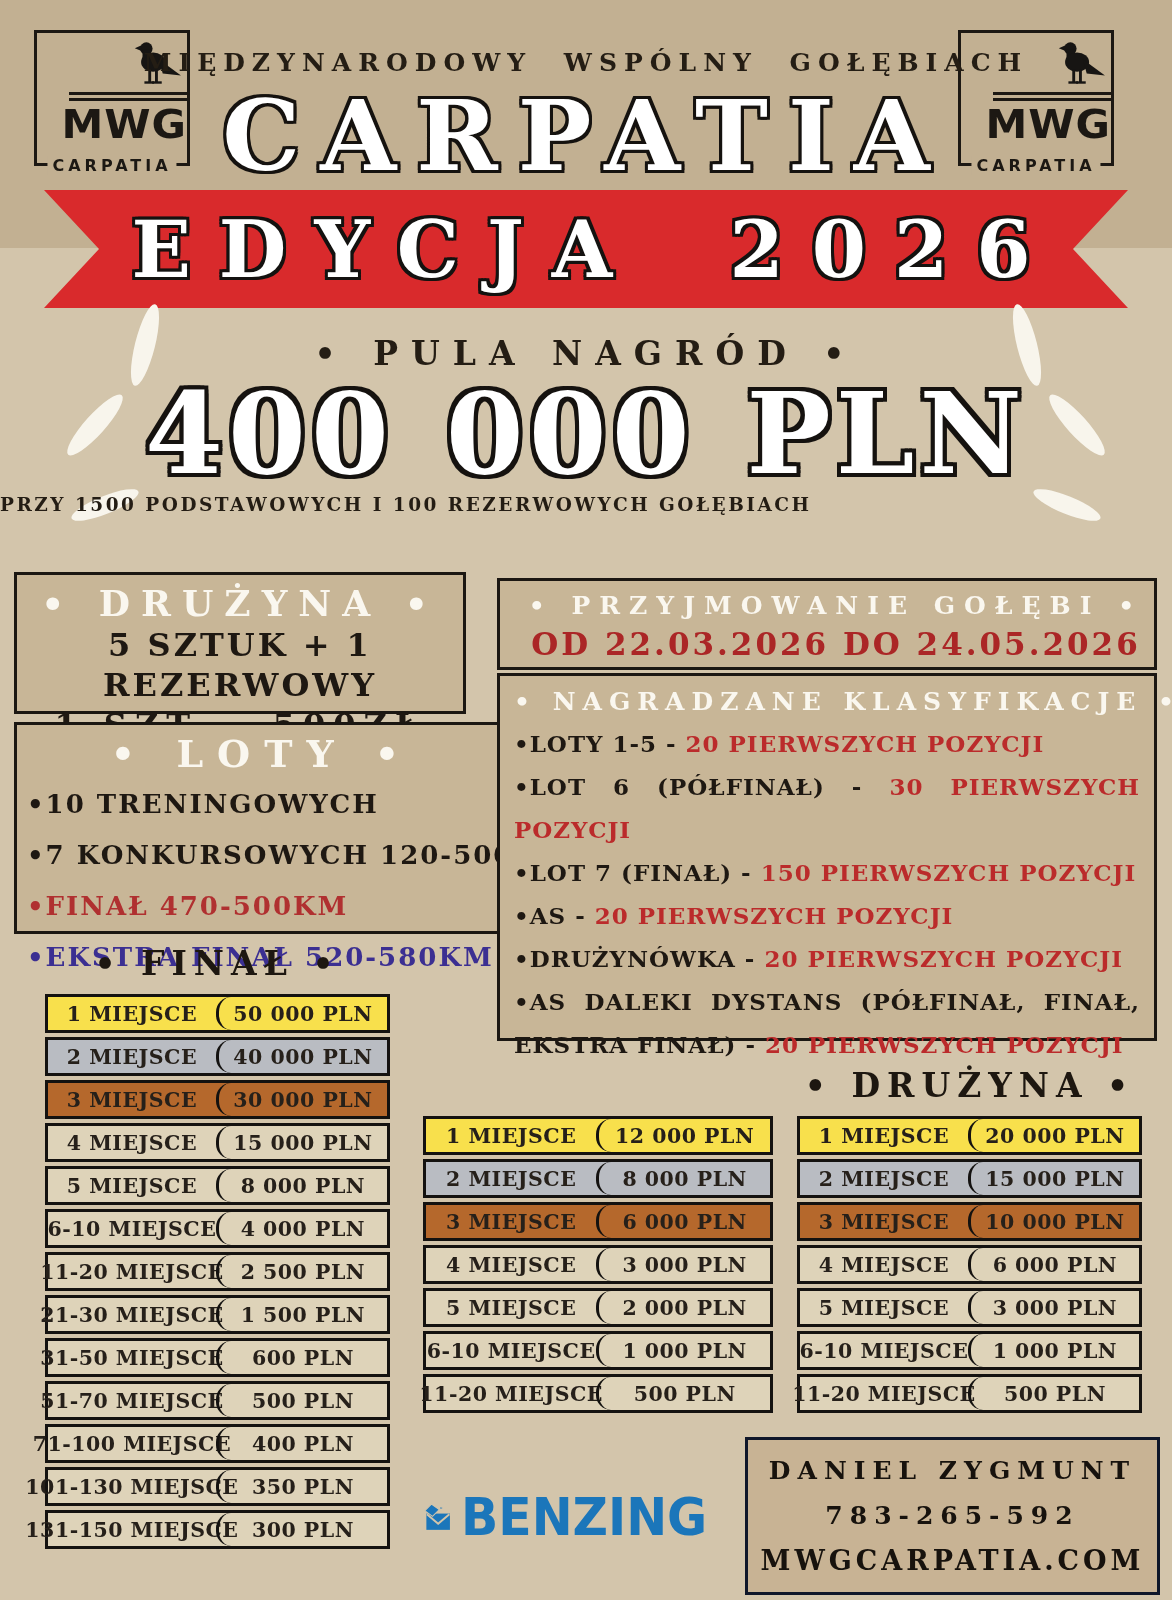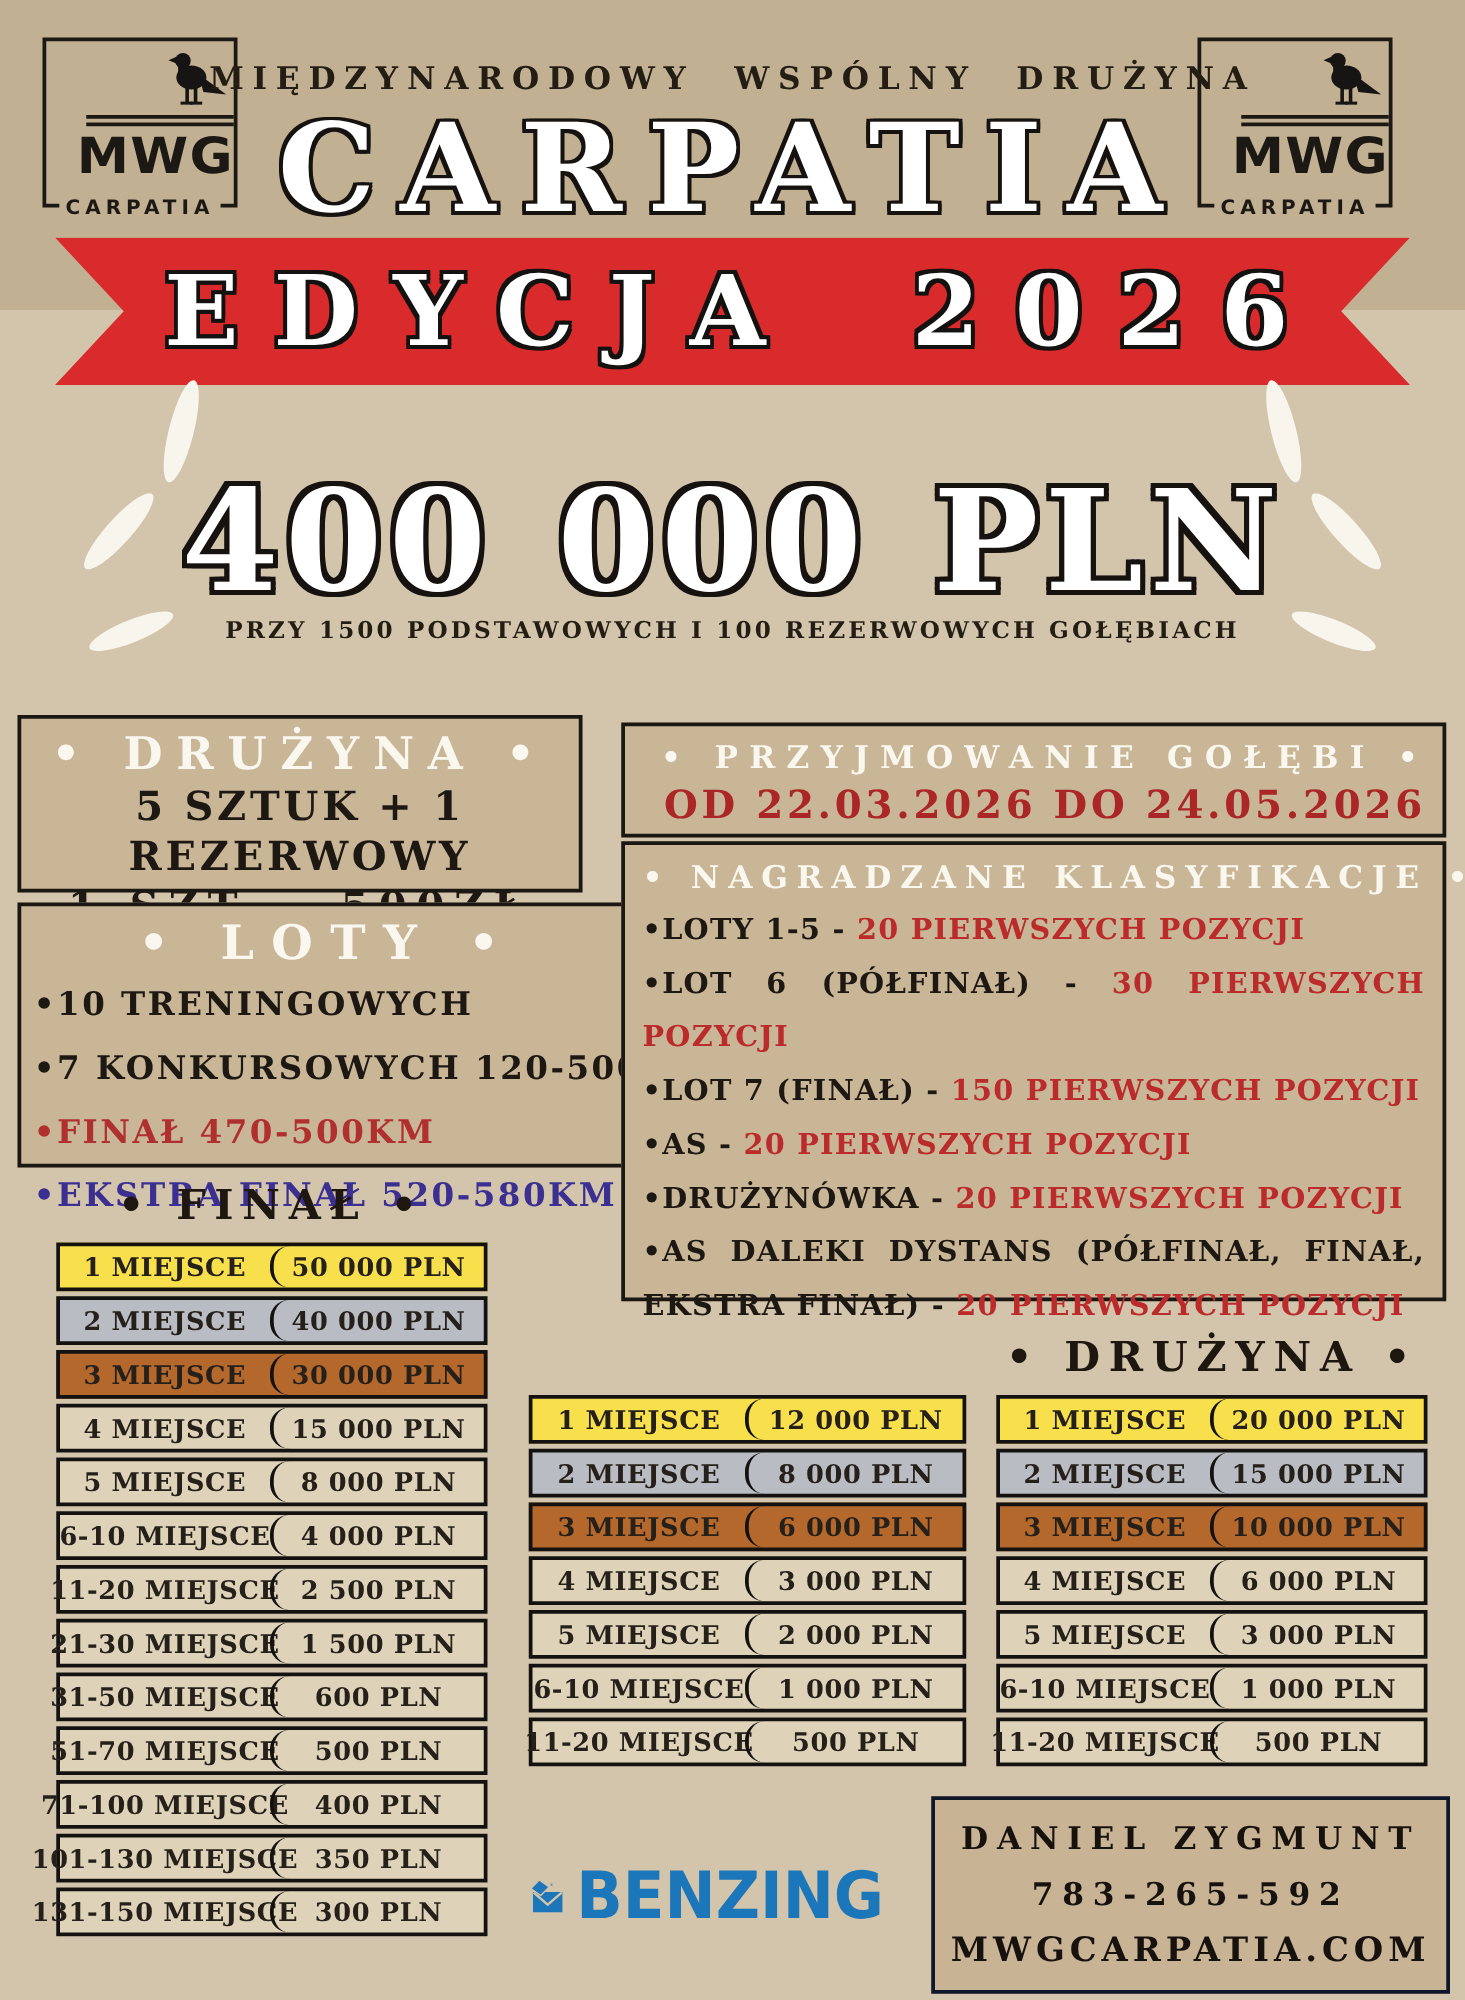--- a/index.html
+++ b/index.html
@@ -70,21 +70,21 @@
     margin-left:18px;
   }
 
   
   .pool-label{left:0;top:334px;width:1172px;text-align:center;font-weight:bold;font-size:33px;letter-spacing:13px;color:#241d14;}
   .pool-amount{
     left:0;top:368px;width:1172px;text-align:center;font-weight:bold;font-size:112px;letter-spacing:5px;word-spacing:8px;color:#fff;white-space:nowrap;
     text-shadow:-4px -4px 0 #15120f,4px -4px 0 #15120f,-4px 4px 0 #15120f,4px 4px 0 #15120f,
                 -4px 0 0 #15120f,4px 0 0 #15120f,0 -4px 0 #15120f,0 4px 0 #15120f;
   }
-  .pool-note{left:0;top:494px;width:1172px;text-align:center;font-weight:bold;font-size:18.5px;letter-spacing:2.5px;color:#241d14;}
+  .pool-note{left:0;top:494px;width:1172px;font-weight:bold;font-size:18.5px;letter-spacing:2.5px;color:#241d14;}
   .burst{pointer-events:none;}
 
   
   .info-box{background:var(--box-bg);border:3px solid var(--box-border);box-sizing:border-box;}
   .druzyna-box{left:14px;top:572px;width:452px;height:142px;text-align:center;padding-top:6px;}
   .box-title{font-weight:bold;color:var(--white);letter-spacing:11px;white-space:nowrap;}
   .druzyna-box .box-title{font-size:36px;line-height:44px;}
   .druzyna-line{font-weight:bold;font-size:32px;line-height:40px;letter-spacing:3px;color:#1e1812;}
   .druzyna-line2{letter-spacing:8px;}
 
@@ -177,21 +177,21 @@
         <rect x="21" y="44" width="10" height="2.5"></rect>
         <rect x="29" y="44" width="10" height="2.5"></rect>
       </g>
     </svg>
     <div class="logo-lines"></div>
     <div class="logo-lines"></div>
     <div class="logo-brand">MWG</div>
     <div class="logo-sub">CARPATIA</div>
   </div>
 
-  <div class="abs tagline">MIĘDZYNARODOWY WSPÓLNY DRUŻYNA</div>
+  <div class="abs tagline">MIĘDZYNARODOWY WSPÓLNY GOŁĘBIACH</div>
   <div class="abs carpatia">CARPATIA</div>
 
   <div class="abs ribbon">
     <span class="ribbon-text">EDYCJA 2026</span>
   </div>
 
   <svg class="abs burst" style="left:50px;top:300px;" width="130" height="260" viewBox="0 0 130 260">
     <g fill="#f8f5ec">
       <ellipse cx="95" cy="45" rx="10" ry="42" transform="rotate(14 95 45)"></ellipse>
       <ellipse cx="45" cy="125" rx="10" ry="40" transform="rotate(42 45 125)"></ellipse>
@@ -199,20 +199,21 @@
     </g>
   </svg>
   <svg class="abs burst" style="left:992px;top:300px;transform:scaleX(-1);" width="130" height="260" viewBox="0 0 130 260">
     <g fill="#f8f5ec">
       <ellipse cx="95" cy="45" rx="10" ry="42" transform="rotate(14 95 45)"></ellipse>
       <ellipse cx="45" cy="125" rx="10" ry="40" transform="rotate(42 45 125)"></ellipse>
       <ellipse cx="55" cy="205" rx="9" ry="36" transform="rotate(68 55 205)"></ellipse>
     </g>
   </svg>
 
+  <div class="abs pool-label">• PULA NAGRÓD •</div>
   <div class="abs pool-amount">400 000 PLN</div>
   <div class="abs pool-note">PRZY 1500 PODSTAWOWYCH I 100 REZERWOWYCH GOŁĘBIACH</div>
 
   <div class="abs info-box druzyna-box">
     <div class="box-title">• DRUŻYNA •</div>
     <div class="druzyna-line">5 SZTUK + 1 REZERWOWY</div>
     <div class="druzyna-line druzyna-line2">1 SZT. - 500ZŁ</div>
   </div>
 
   <div class="abs info-box przyjmowanie-box">

